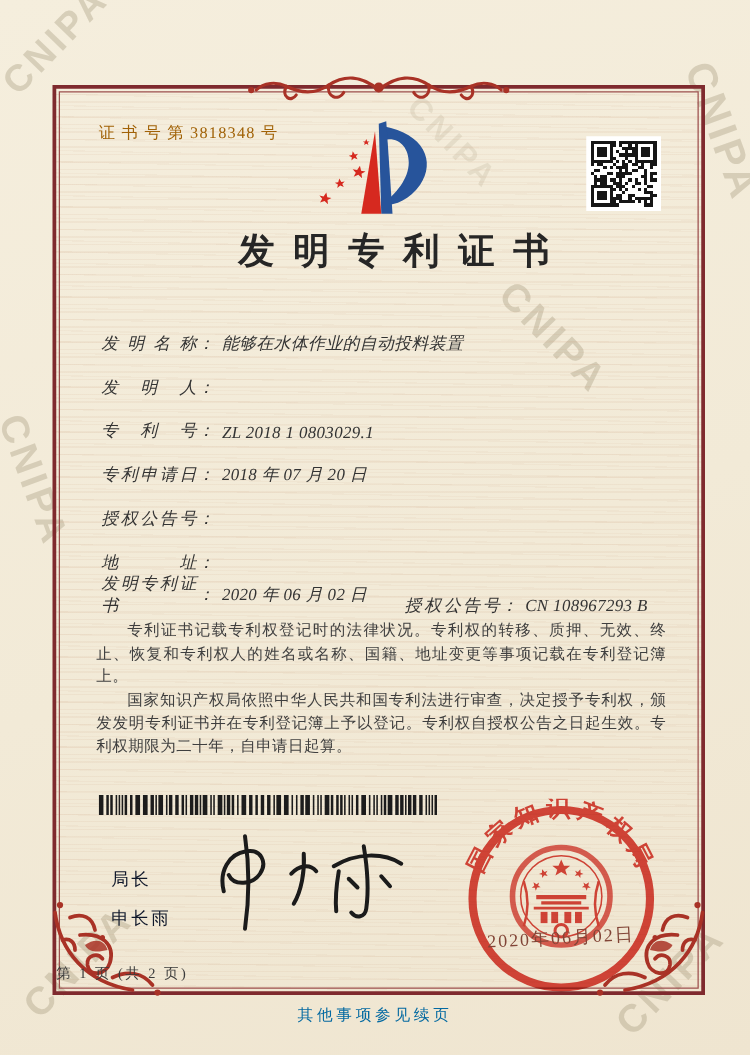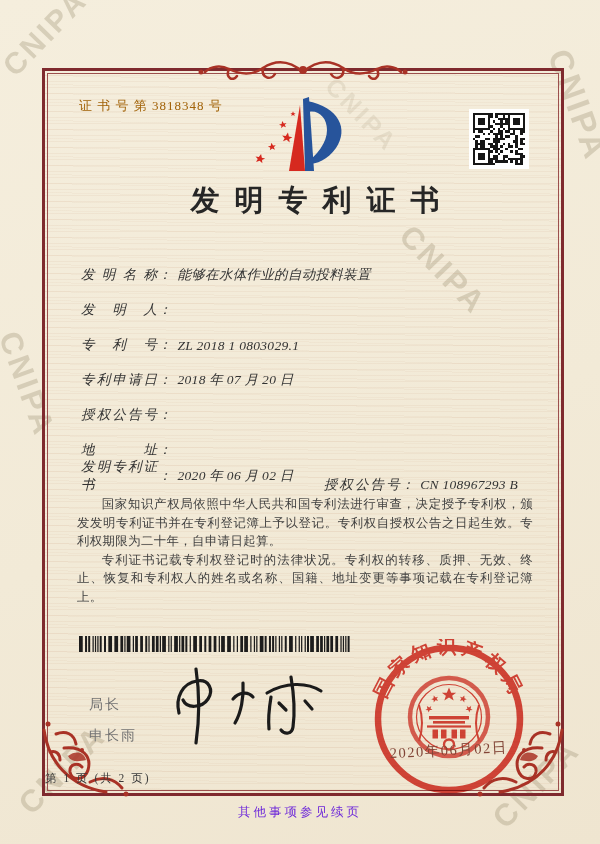--- a/index.html
+++ b/index.html
@@ -53,25 +53,25 @@
   .colon{font-size:13.5px;margin:0 6px 0 1px;flex:none;}
   .fval{font-size:13.5px;color:#333;letter-spacing:0.3px;white-space:nowrap;}
   .gpair{display:flex;align-items:center;}
   .gpair+.gpair{margin-left:30px;}
   .paras{position:absolute;left:32px;right:28px;top:424px;}
   .paras p{
     margin:0;font-size:12.4px;line-height:18.6px;color:#3f3f3f;
     text-align:justify;text-indent:2em;letter-spacing:0.4px;
   }
   .barcode{position:absolute;left:34px;top:565px;width:276px;height:16px;}
-  .director{position:absolute;left:44px;top:618px;font-size:14px;letter-spacing:2px;color:#737373;line-height:31px;}
+  .director{position:absolute;left:44px;top:618px;font-size:14px;letter-spacing:2px;color:#0f172a;line-height:31px;}
   .signature{position:absolute;left:118px;top:588px;width:180px;height:96px;}
   .seal{position:absolute;left:316px;top:568px;width:176px;height:166px;mix-blend-mode:multiply;opacity:0.93;}
   .page-info{position:absolute;left:0;bottom:7px;width:100%;text-align:left;font-size:11.5px;color:#3a3a3a;letter-spacing:2px;}
-  .footer-note{position:absolute;left:0;top:804px;width:100%;text-align:center;font-size:12.5px;color:#6d28d9;letter-spacing:3px;}
+  .footer-note{position:absolute;left:0;top:804px;width:100%;text-align:center;font-size:12.5px;color:#0369a1;letter-spacing:3px;}
 </style>
 </head>
 <body>
 
 <svg width="0" height="0" style="position:absolute" aria-hidden="true">
   <defs>
     <path id="star" d="M0,-10 2.94,-3.09 9.51,-3.09 4.19,0.97 6.22,7.23 0,3.4 -6.22,7.23 -4.19,0.97 -9.51,-3.09 -2.94,-3.09 Z"></path>
   </defs>
 </svg>
 
@@ -428,22 +428,22 @@
       </span>
       <span class="gpair">
         <span class="flabel">授权公告号</span>
           <span class="colon">：</span>
         <span class="fval">CN 108967293 B</span>
       </span>
     </div>
   </div>
 
   <div class="paras">
+    <p>专利证书记载专利权登记时的法律状况。专利权的转移、质押、无效、终止、恢复和专利权人的姓名或名称、国籍、地址变更等事项记载在专利登记簿上。</p>
     <p>国家知识产权局依照中华人民共和国专利法进行审查，决定授予专利权，颁发发明专利证书并在专利登记簿上予以登记。专利权自授权公告之日起生效。专利权期限为二十年，自申请日起算。</p>
-    <p>专利证书记载专利权登记时的法律状况。专利权的转移、质押、无效、终止、恢复和专利权人的姓名或名称、国籍、地址变更等事项记载在专利登记簿上。</p>
   </div>
 
   <svg id="barcodesvg" class="barcode" viewBox="0 0 276 16" preserveAspectRatio="none">
       <rect x="0.00" y="0" width="3.75" height="16" fill="#1c1c1c"></rect>
       <rect x="6.05" y="0" width="2.00" height="16" fill="#1c1c1c"></rect>
       <rect x="9.20" y="0" width="2.00" height="16" fill="#1c1c1c"></rect>
       <rect x="13.50" y="0" width="1.25" height="16" fill="#1c1c1c"></rect>
       <rect x="15.90" y="0" width="1.25" height="16" fill="#1c1c1c"></rect>
       <rect x="18.30" y="0" width="1.25" height="16" fill="#1c1c1c"></rect>
       <rect x="20.70" y="0" width="2.00" height="16" fill="#1c1c1c"></rect>

